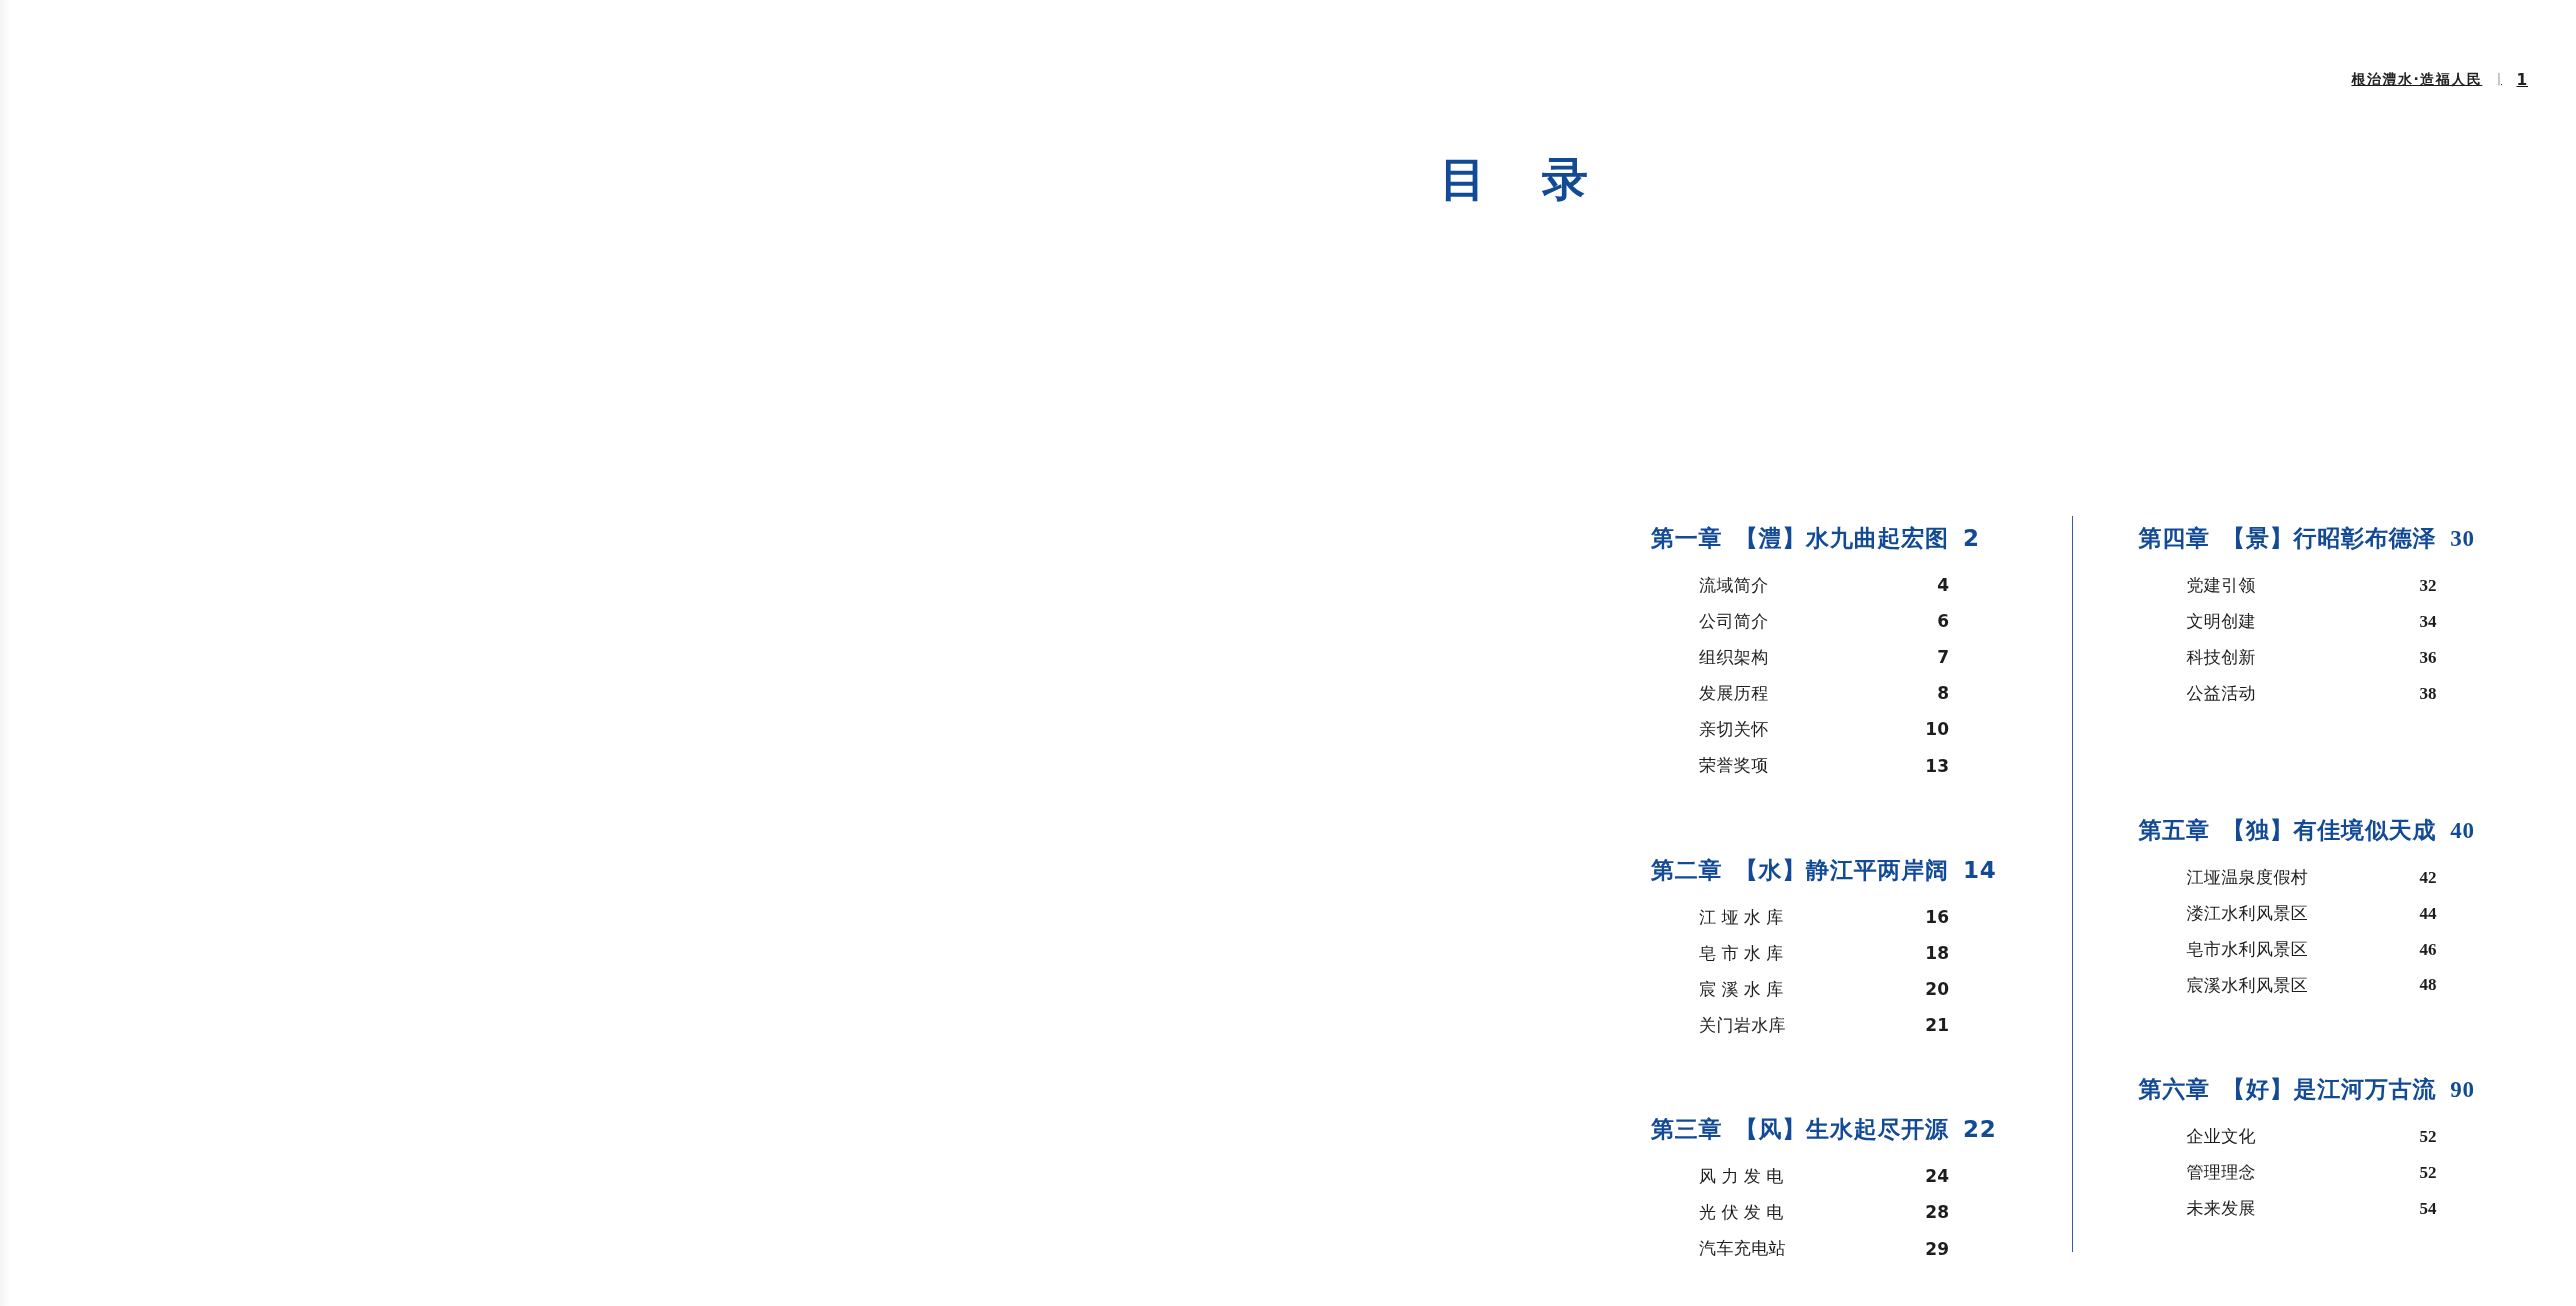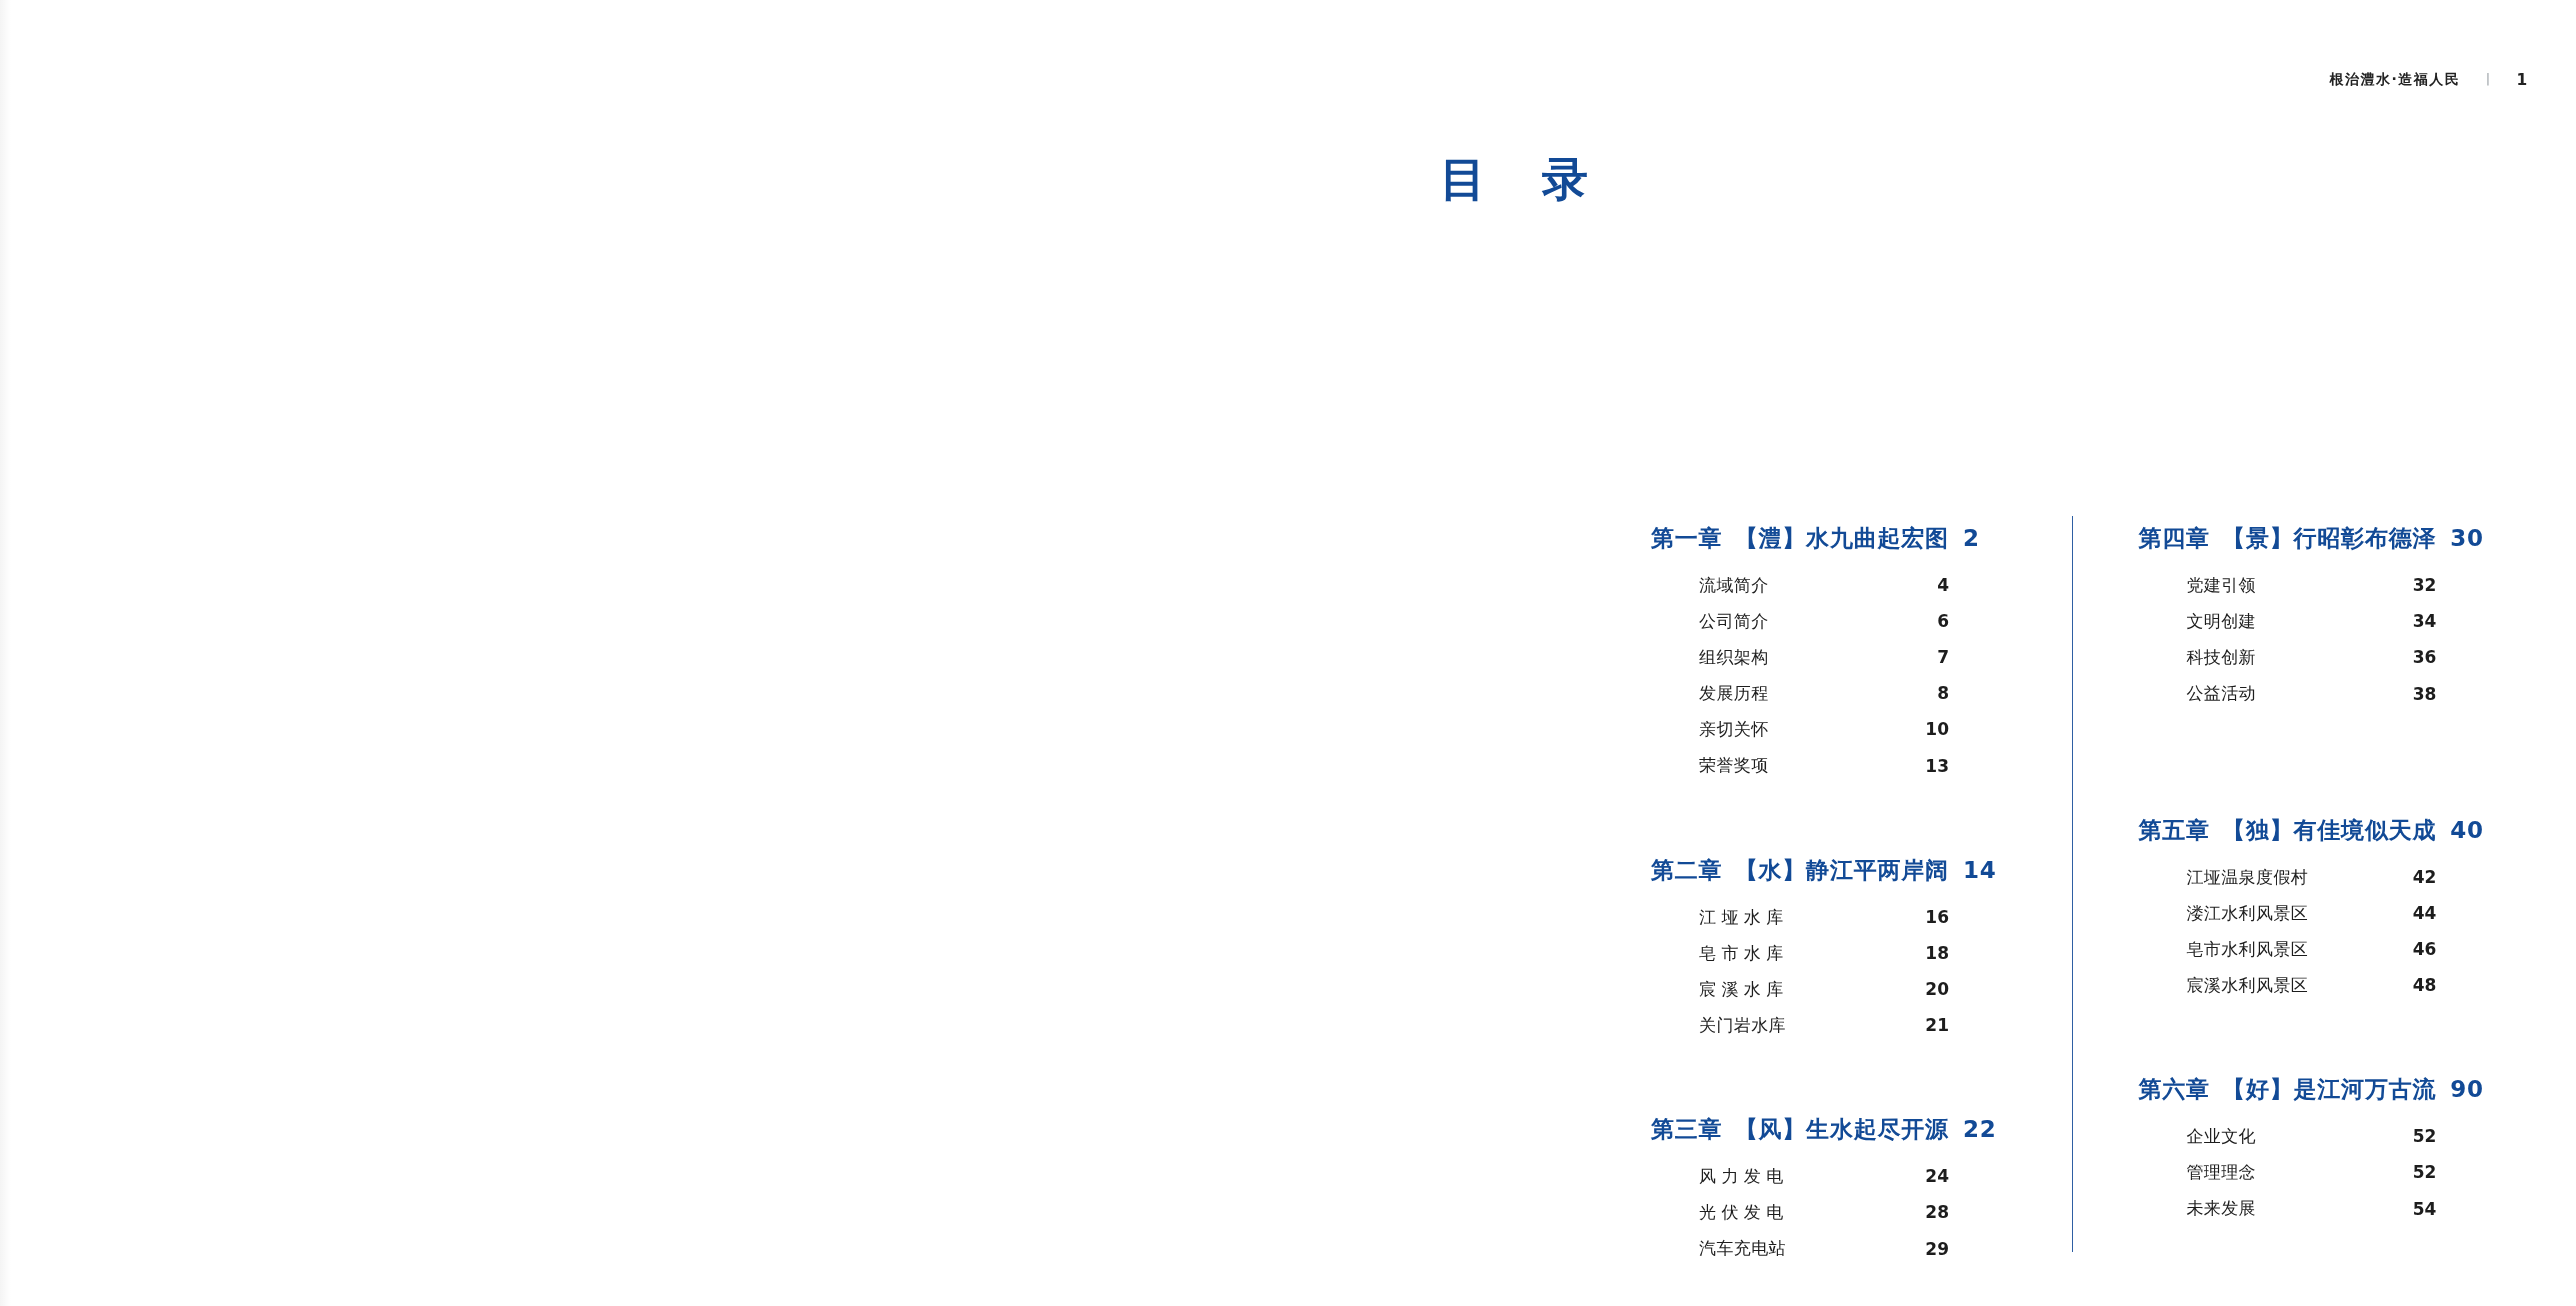--- a/index.html
+++ b/index.html
@@ -33,25 +33,26 @@
     pointer-events: none;
   }
 
   
   .running-header {
     position: absolute;
     right: 48px;
     top: 71px;
     display: flex;
     align-items: flex-start;
-    gap: 24px;
+    gap: 13px;
     color: #1a1a1a;
     font-size: 14px;
     letter-spacing: 0.8px;
     white-space: nowrap;
+    text-decoration: underline;
   }
   .running-header .rh-title {
     color: #222222;
     font-weight: 600;
     letter-spacing: 1.5px;
   }
   .running-header .rh-sep {
     color: #9aa0a6;
     font-size: 13px;
     padding: 0 1.5px;
@@ -83,21 +84,21 @@
     width: 871px;
     display: flex;
     flex-direction: row;
     align-items: flex-start;
   }
   .col {
     width: 399px;
     position: relative;
   }
   .col-left { padding-right: 37px; }
-  .col-right { padding-left: 66px; }
+  .col-right { padding-left: 66px; font-family: Liberation Serif, serif; }
 
   .col-divider {
     width: 0.8px;
     align-self: stretch;
     background: #2e5fa3;
     margin: 9.2px 0 7.7px 0;
     flex: 0 0 0.8px;
   }
 
   .chapter-block { margin-bottom: 21.5px; }

